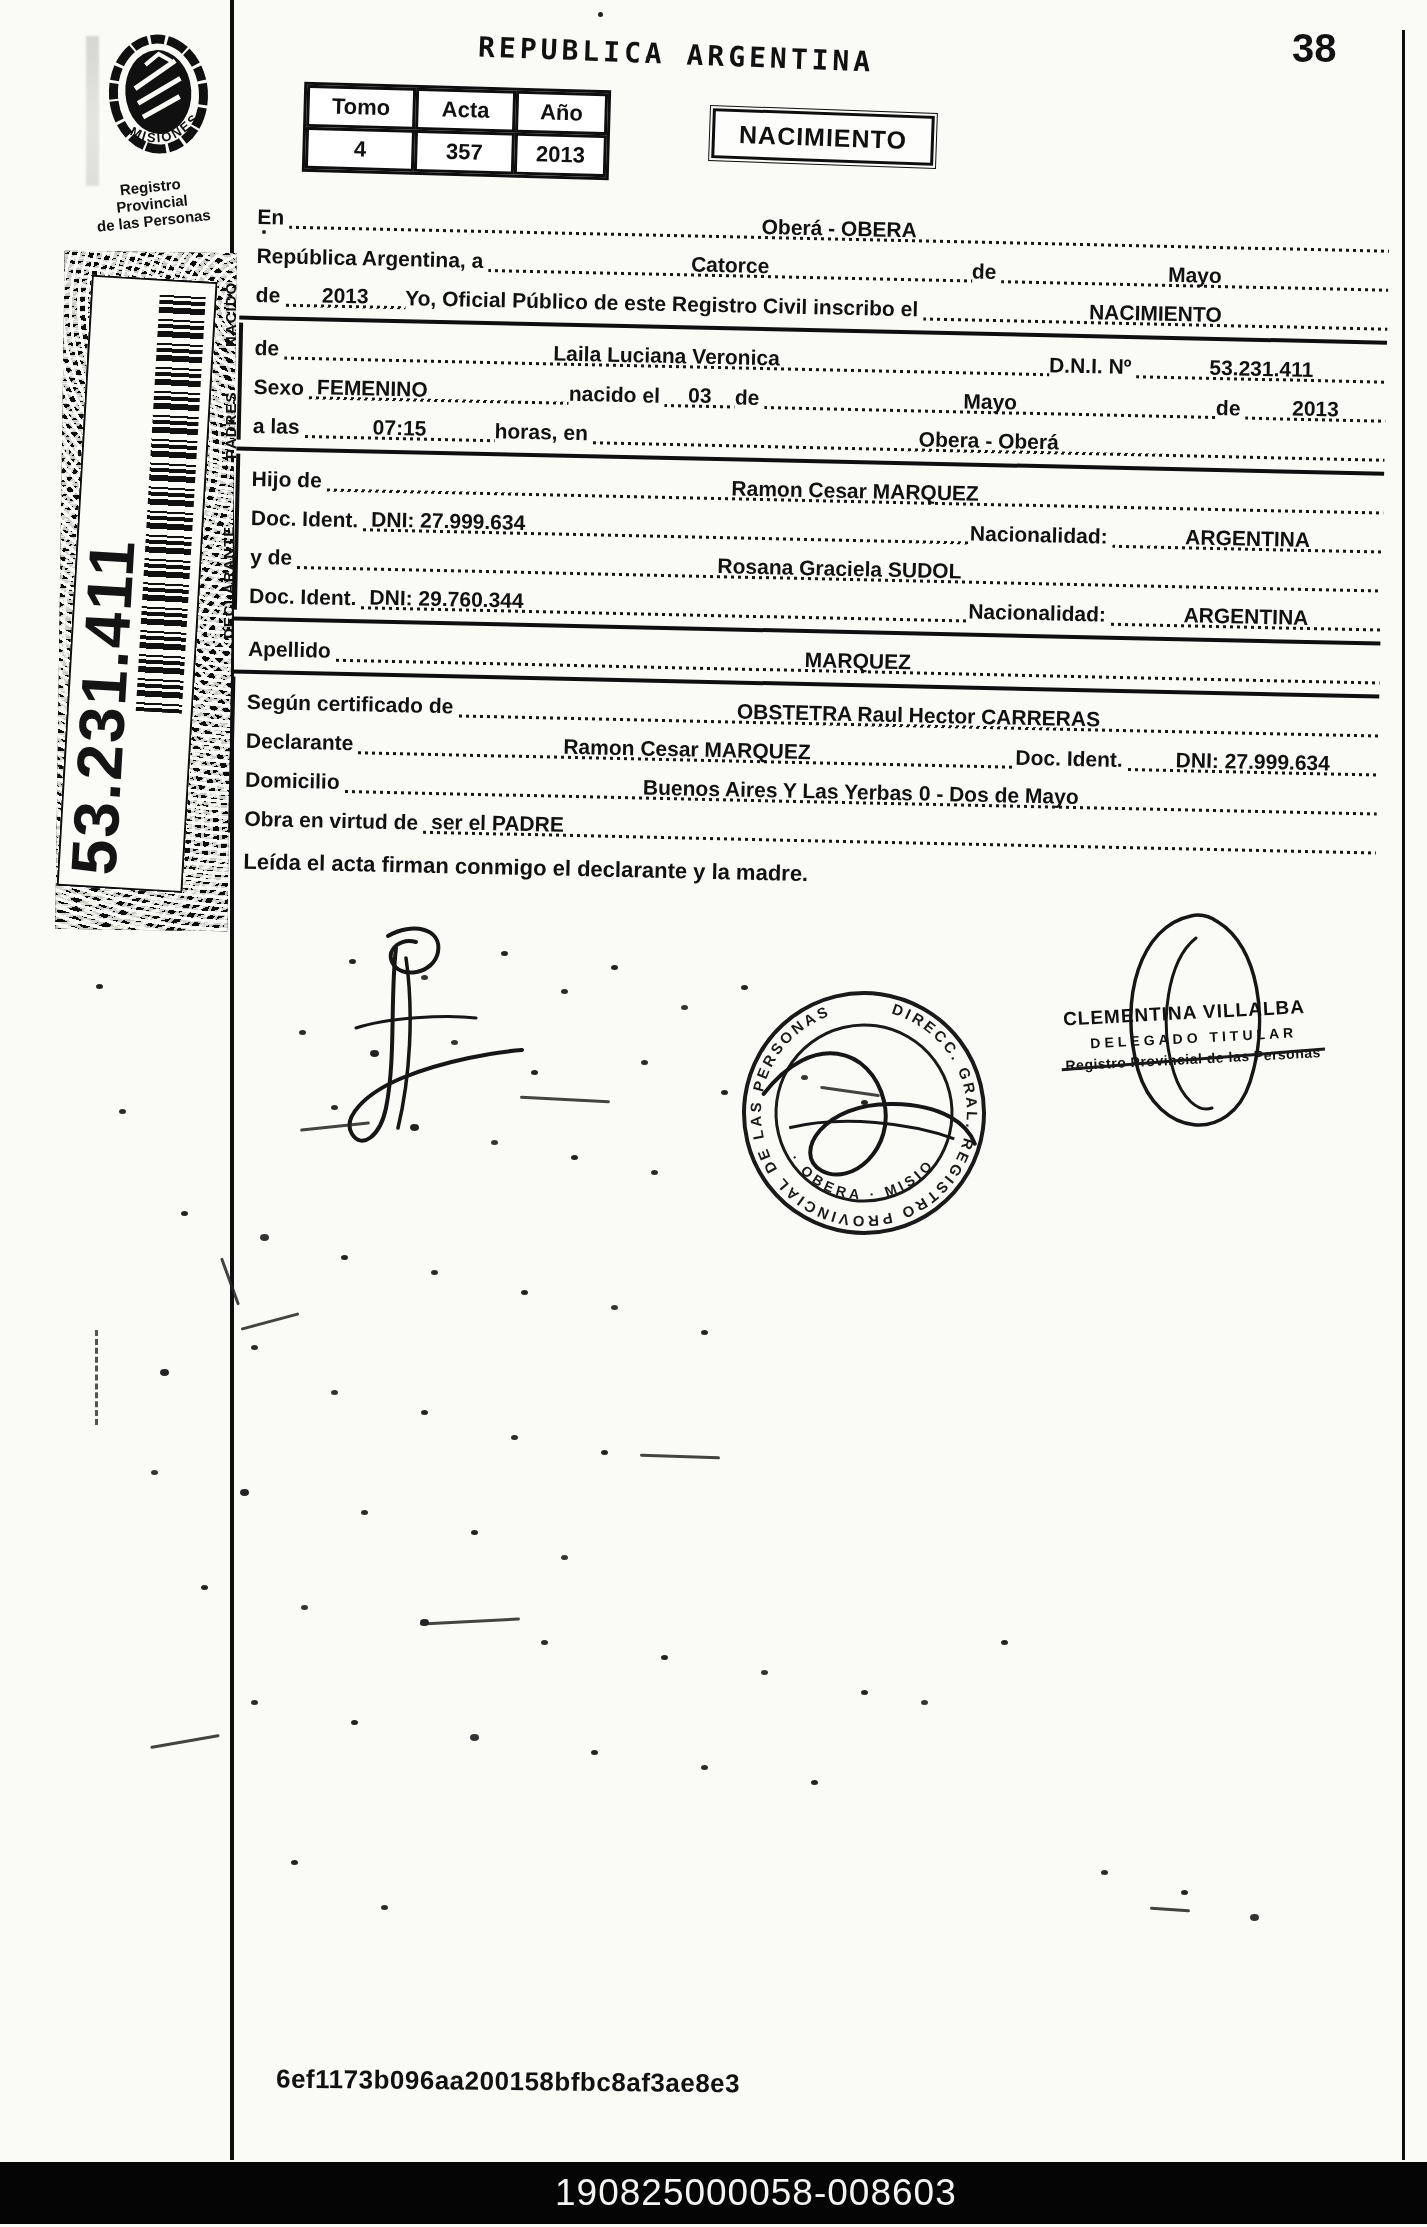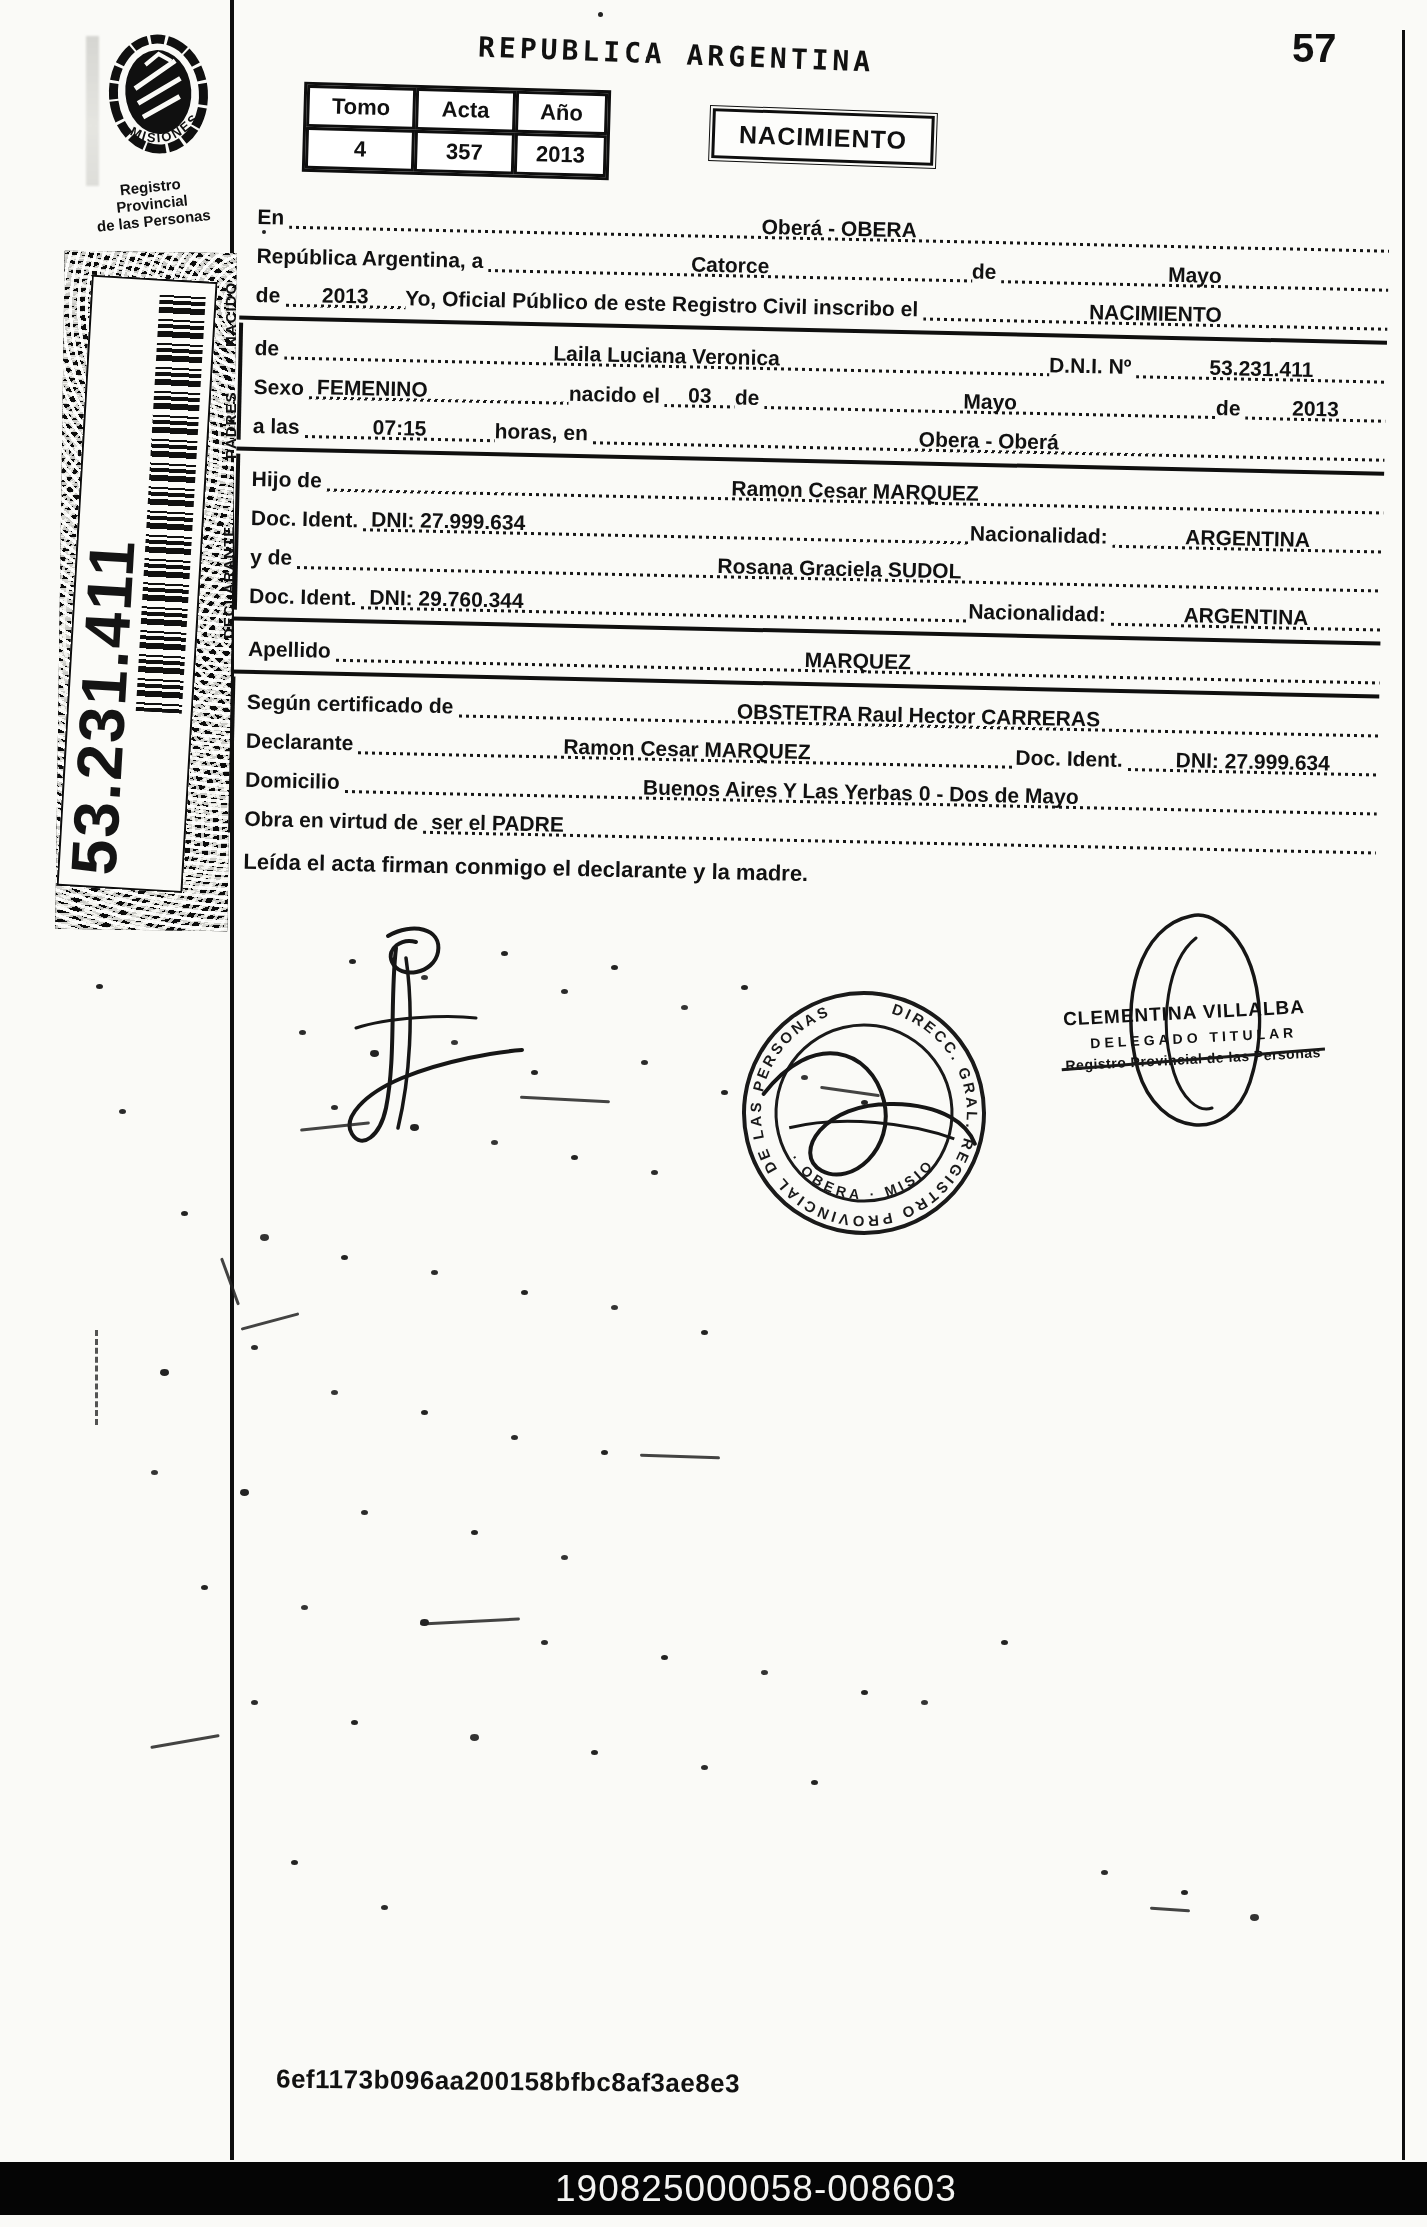--- a/index.html
+++ b/index.html
@@ -58,38 +58,38 @@
   .round-stamp{position:absolute;left:732px;top:948px;width:264px;height:330px;transform:rotate(8deg);}
   .round-stamp text{font-family:"Liberation Sans",sans-serif;font-weight:700;fill:#1a1a1a;}
   .official-stamp{position:absolute;left:1064px;top:998px;width:290px;transform:rotate(-3deg);font-weight:700;line-height:1.5;}
   .official-name{font-size:19px;letter-spacing:1px;}
   .official-title{font-size:14px;letter-spacing:4px;padding-left:26px;}
   .official-org{font-size:14px;letter-spacing:.5px;position:relative;}
   .official-org::after{content:"";position:absolute;left:-4px;right:30px;top:9px;height:3px;background:#191919;transform:rotate(-1.5deg);}
 
   
   .hash-code{position:absolute;left:276px;top:2066px;transform:rotate(.6deg);font-weight:700;font-size:26px;letter-spacing:.5px;}
-  .footer-bar{position:absolute;left:0;top:2162px;width:1427px;height:53px;background:#050505;display:flex;align-items:center;}
+  .footer-bar{position:absolute;left:0;top:2162px;width:1427px;height:62px;background:#050505;display:flex;align-items:center;}
   .footer-code{color:#f4f4f2;font-size:37px;letter-spacing:1px;margin-left:555px;font-weight:400;}
 
   
   .specks{position:absolute;left:0;top:0;width:5px;height:3px;border-radius:50%;background:transparent;}
   .dash{position:absolute;height:3px;background:#222;border-radius:2px;opacity:.85;}
   .vdash{position:absolute;width:0;border-left:3px dashed #2a2a2a;opacity:.8;}
   .dot{position:absolute;width:5px;height:5px;border-radius:50%;background:#222;}
 </style>
 </head>
 <body>
 
 <div class="page">
 
   <div class="vline-left"></div>
   <div class="vline-right"></div>
 
-  <div class="page-number">57</div>
+  <div class="page-number">38</div>
   <div class="header-title">REPUBLICA ARGENTINA</div>
 
   <div class="registry-table">
     <div>
       <div class="cell c1">Tomo</div>
       <div class="cell c2">Acta</div>
       <div class="cell c3">Año</div>
     </div>
     <div>
       <div class="cell c1">4</div>

